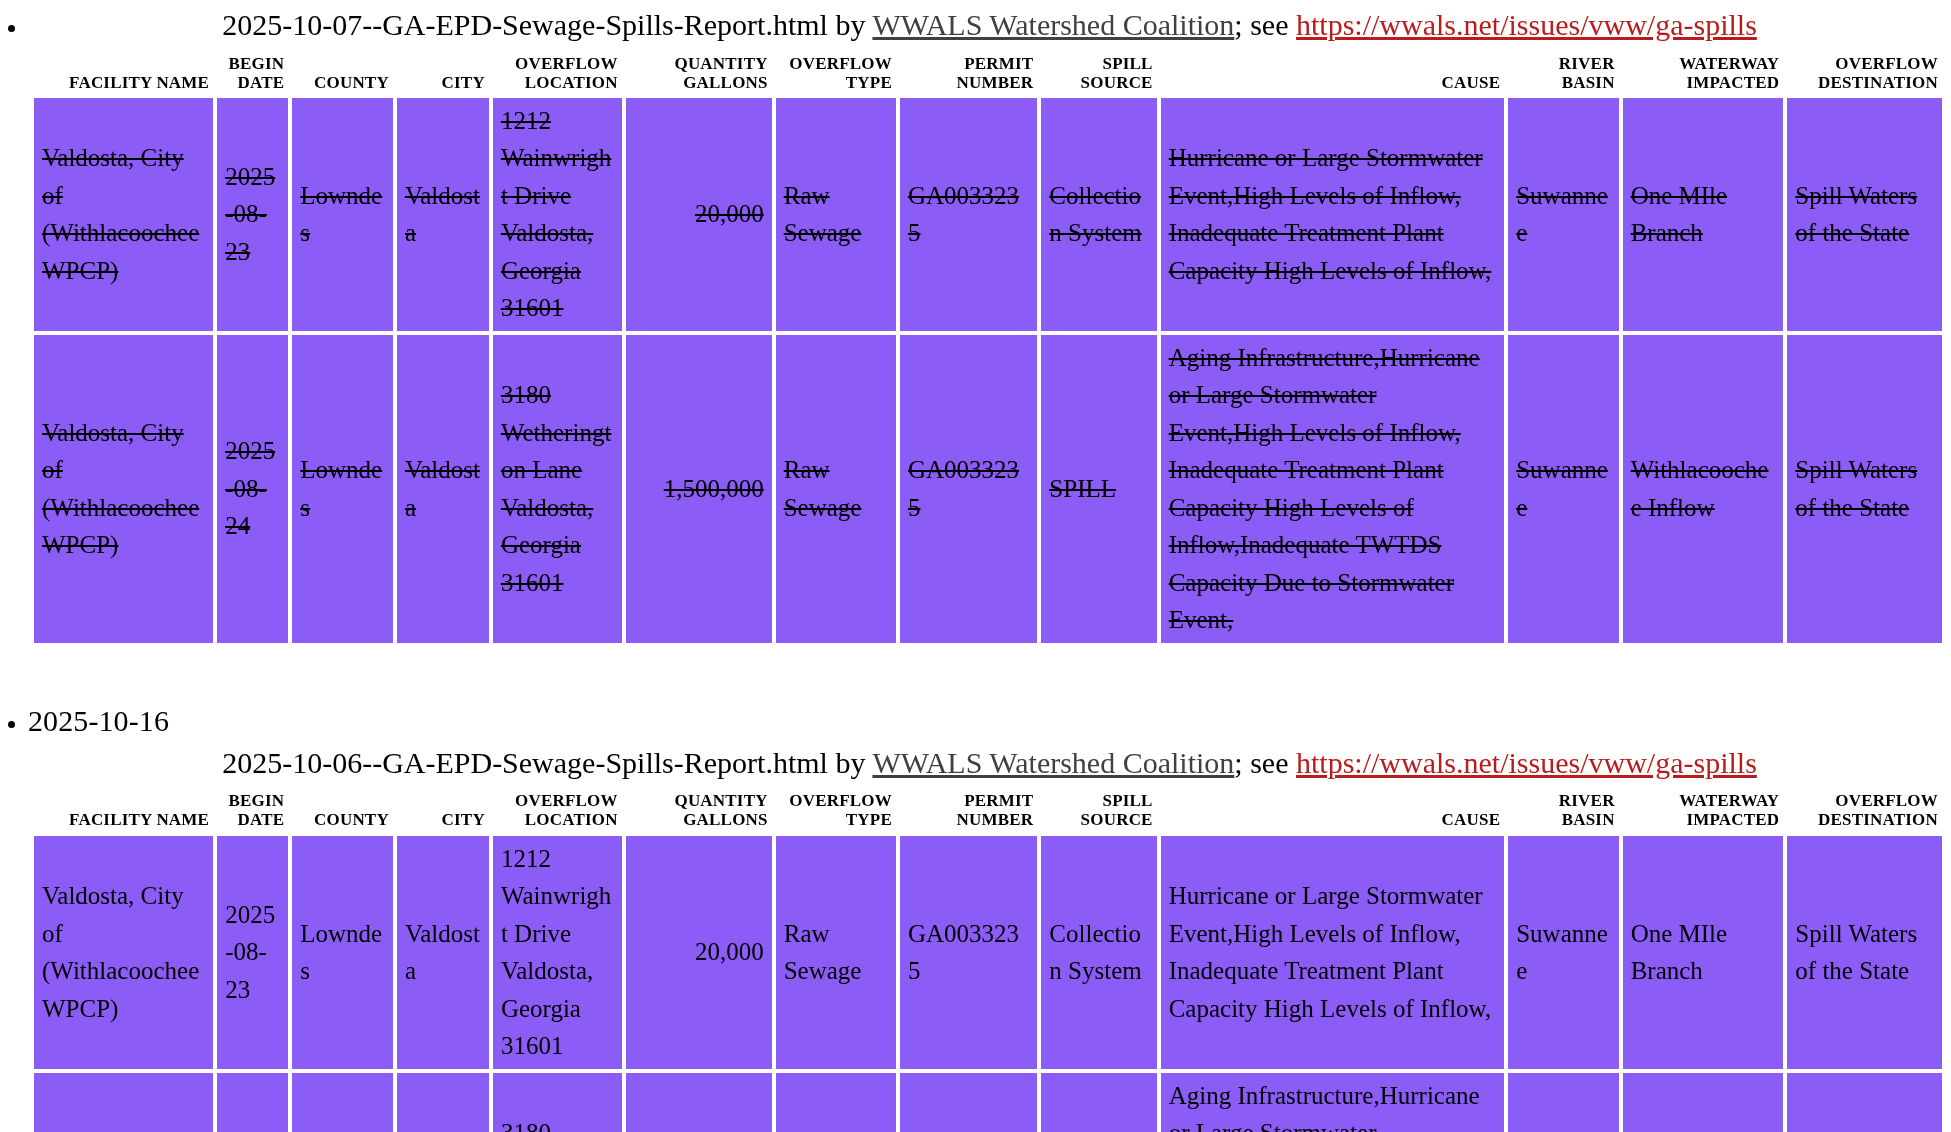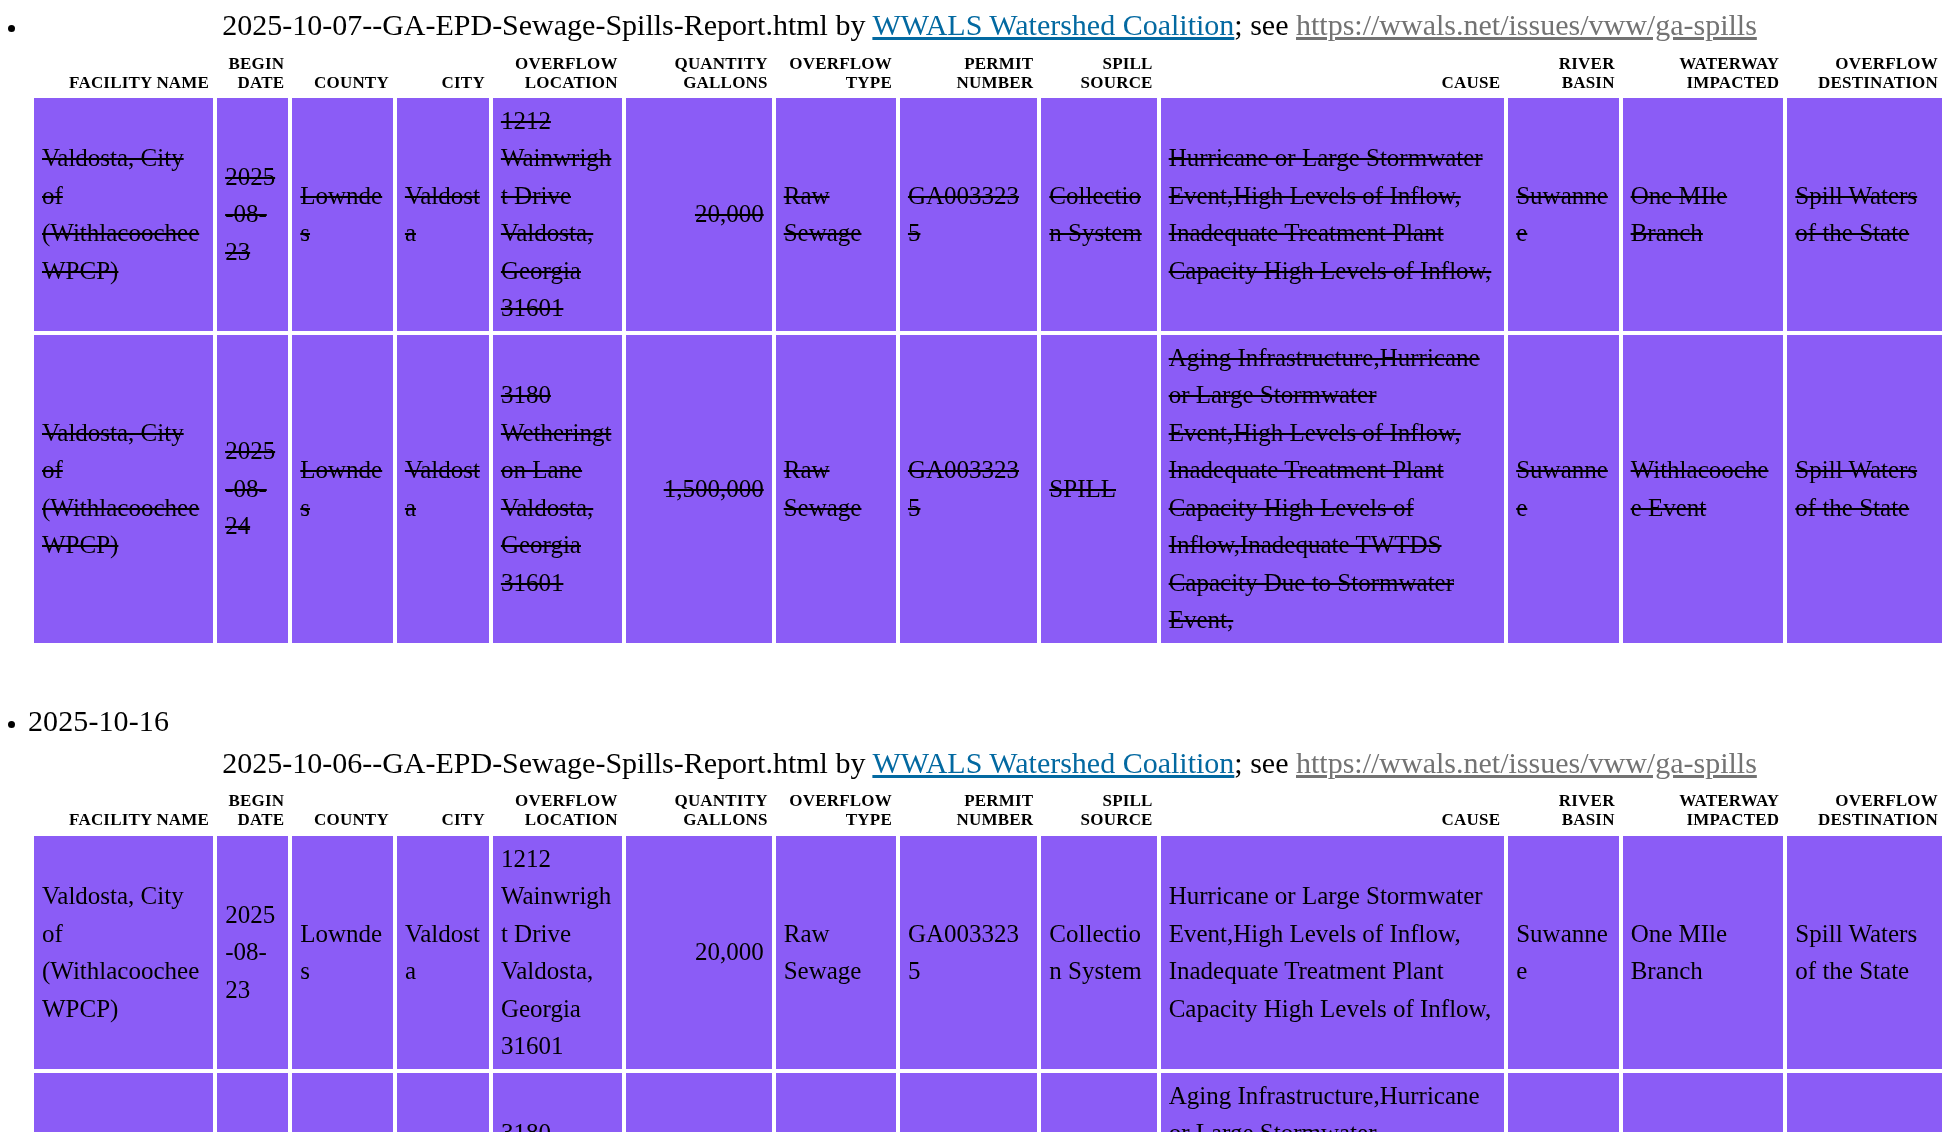--- a/index.html
+++ b/index.html
@@ -44,22 +44,22 @@
   .report-caption {
     font-size: 30px;
     line-height: 1.25;
     text-align: center;
     padding: 6px 0 4px 0;
     white-space: nowrap;
   }
   .report-caption a {
     text-decoration: underline;
   }
-  a.link-unvisited { color: #0369a1; }
-  a.link-visited   { color: #737373; text-align: right; }
+  a.link-unvisited { color: #404040; }
+  a.link-visited   { color: #b91c1c; text-align: right; }
 
   table.spill-table {
     border-collapse: separate;
     border-spacing: 4px 4px;
     margin: 0 0 0 0;
     width: 1916px;
     table-layout: fixed;
   }
 
   table.spill-table thead th {
@@ -209,21 +209,21 @@
                 <td>2025-08-24</td>
                 <td>Lowndes</td>
                 <td>Valdosta</td>
                 <td>3180 Wetherington Lane Valdosta, Georgia 31601</td>
                 <td class="qty">1,500,000</td>
                 <td>Raw Sewage</td>
                 <td>GA0033235</td>
                 <td>SPILL</td>
                 <td>Aging Infrastructure,Hurricane or Large Stormwater Event,High Levels of Inflow, Inadequate Treatment Plant Capacity High Levels of Inflow,Inadequate TWTDS Capacity Due to Stormwater Event,</td>
                 <td>Suwannee</td>
-                <td>Withlacoochee Event</td>
+                <td>Withlacoochee Inflow</td>
                 <td>Spill Waters of the State</td>
               </tr>
             </tbody>
           </table>
         </div>
         <div class="section-gap"></div>
       </li>
       <li>
         <div class="day-label">2025-10-16</div>
         <div class="report-caption"><span>2025-10-06--GA-EPD-Sewage-Spills-Report.html</span><span> by </span><a class="link-unvisited" href="#">WWALS Watershed Coalition</a><span>; see </span><a class="link-visited" href="#">https://wwals.net/issues/vww/ga-spills</a></div>

